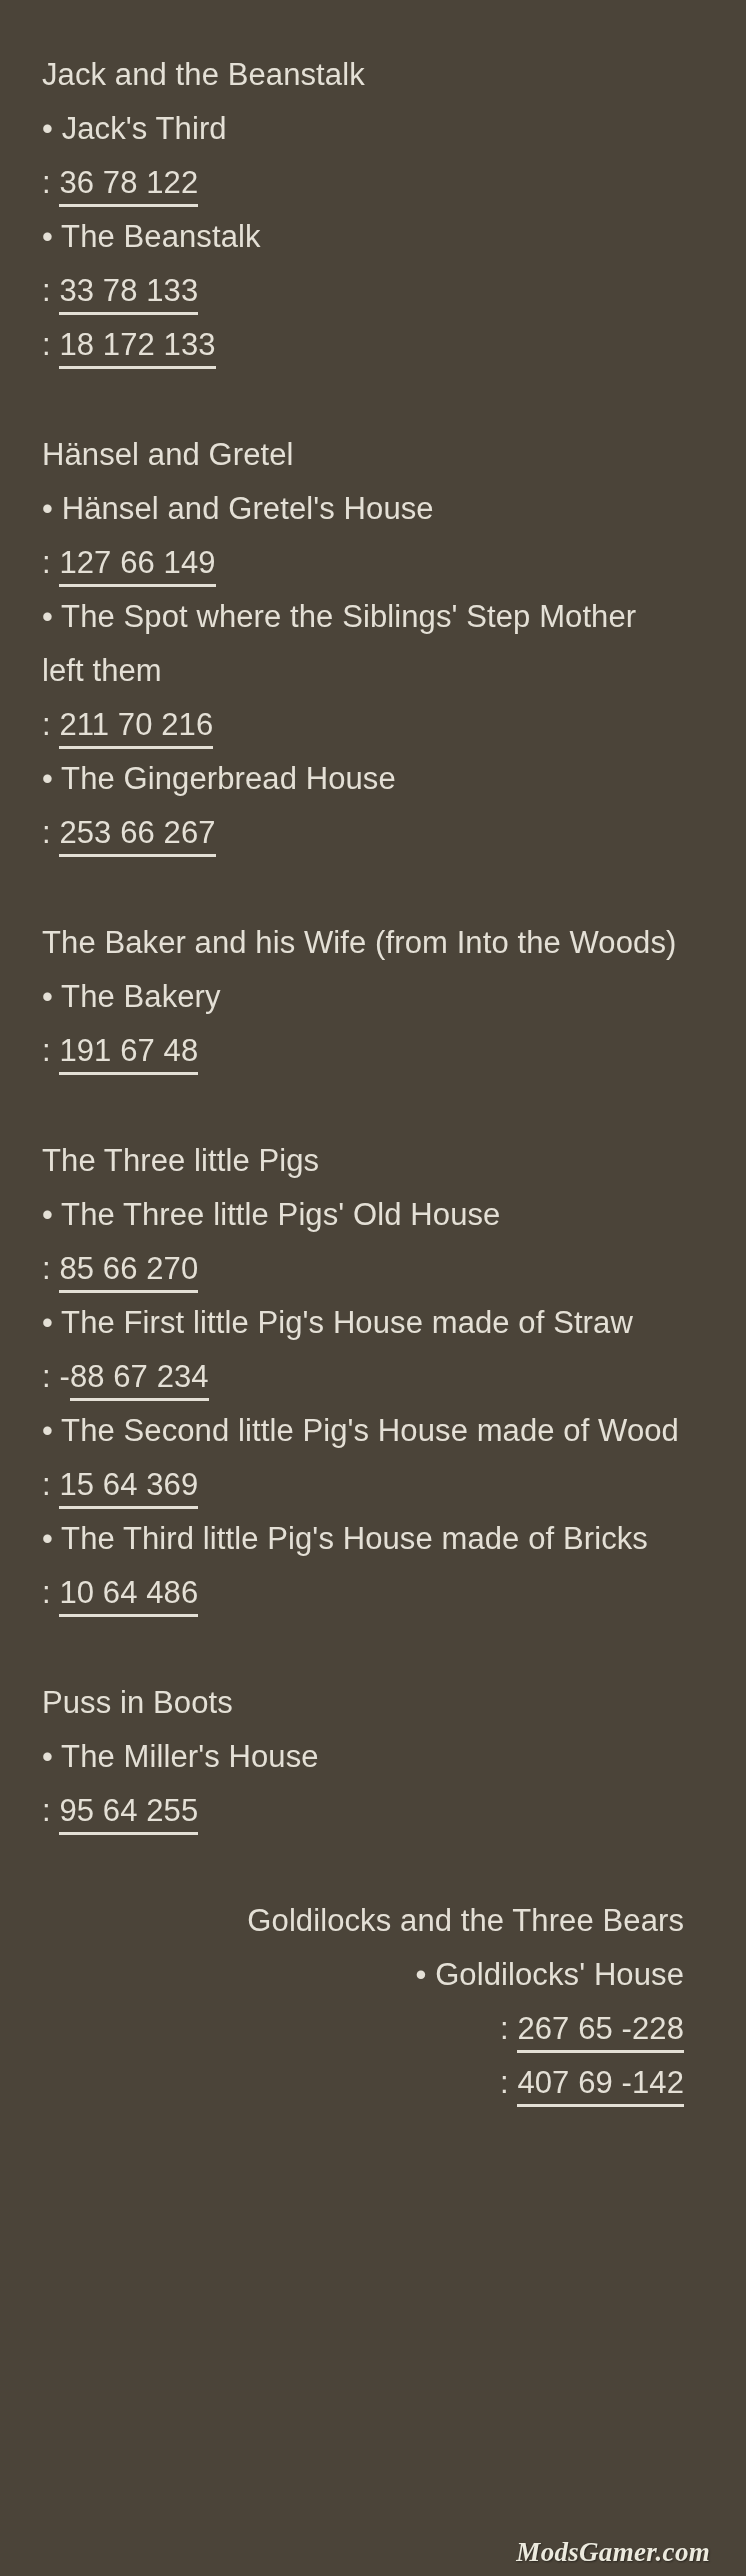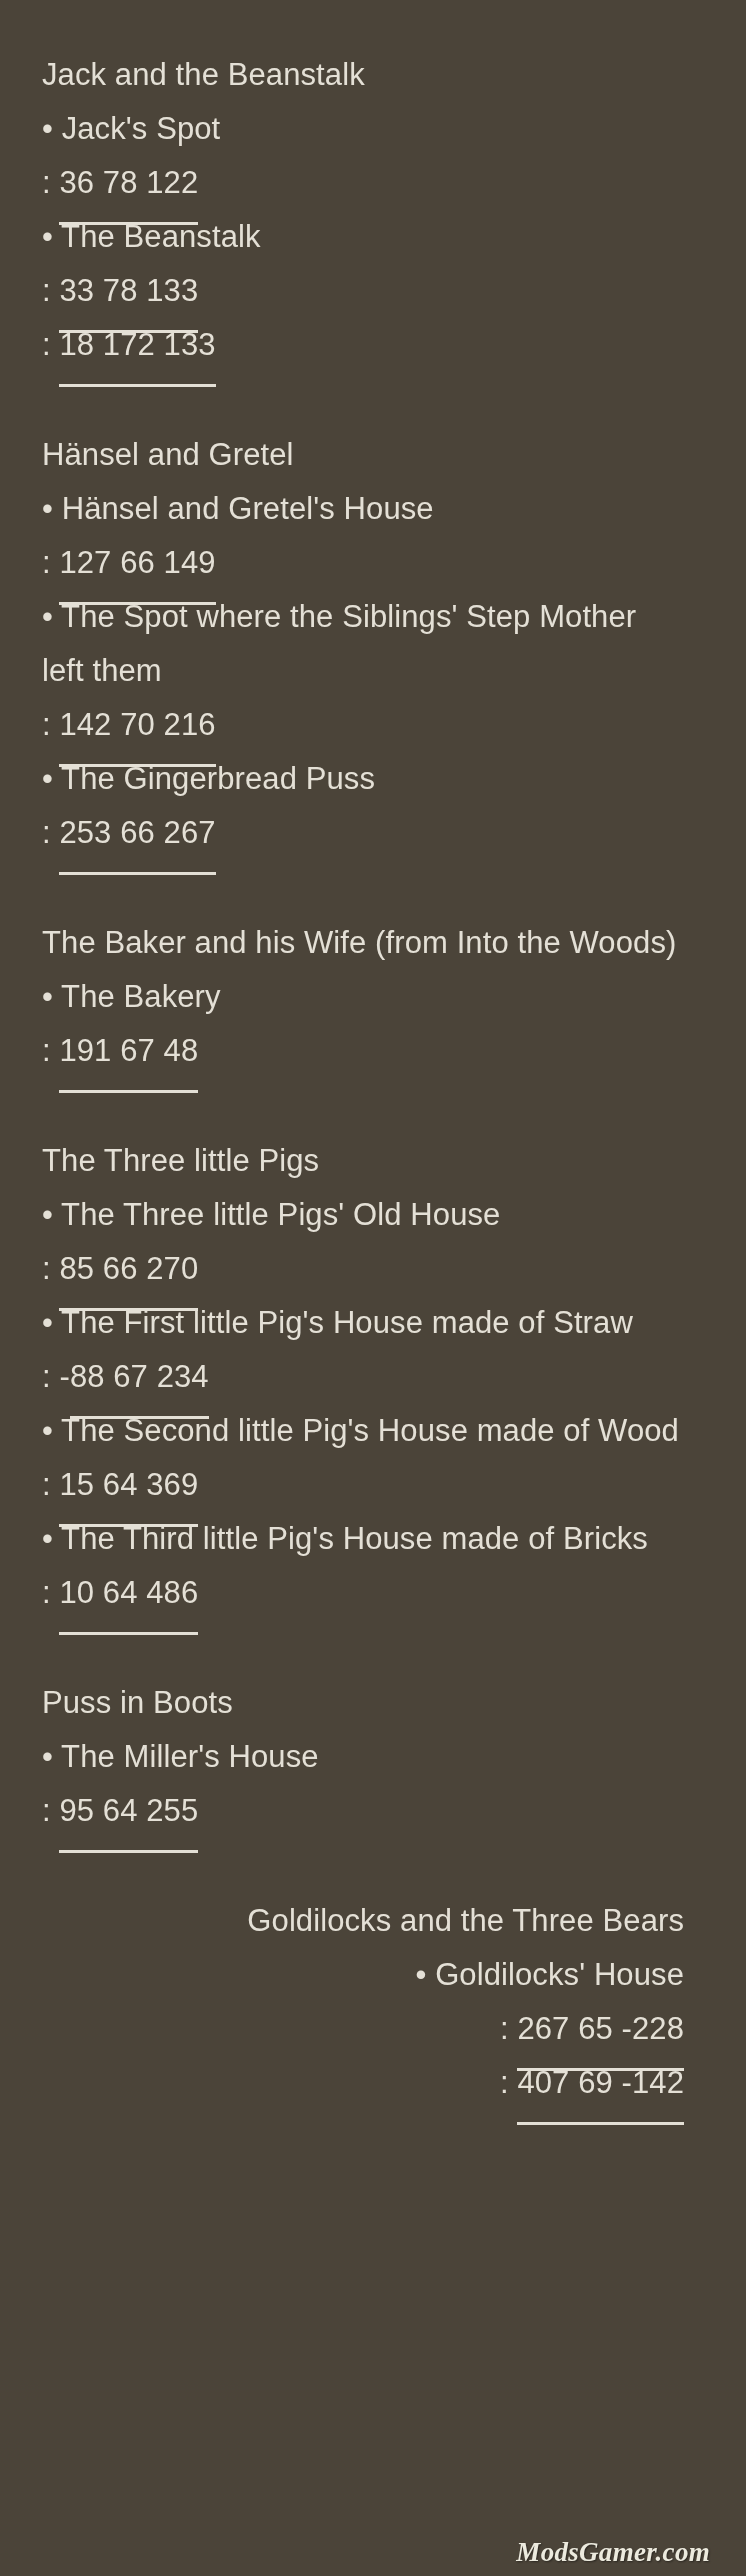--- a/index.html
+++ b/index.html
@@ -56,21 +56,21 @@
   }
   .coord-colon {
     display: inline;
   }
   .coord-sign {
     display: inline;
   }
   .coord-val {
     display: inline;
     border-bottom: 3px solid #e4e0d6;
-    padding-bottom: 22px;
+    padding-bottom: 4px;
   }
   .watermark {
     position: absolute;
     right: 14px;
     bottom: 8px;
     font-family: "Liberation Serif", serif;
     font-weight: bold;
     font-style: italic;
     font-size: 27px;
     color: #eceade;
@@ -79,43 +79,43 @@
   }
 </style>
 </head>
 <body>
 
 <div class="page">
   <div id="sections-root">
       <div class="section">
         <div class="story-title">Jack and the Beanstalk</div>
         <div class="entry">
-          <div class="entry-name"><span class="bullet">•</span><span> Jack's Spot</span></div>
+          <div class="entry-name"><span class="bullet">•</span><span> Jack's Third</span></div>
           <div class="coord-line"><span class="coord-colon">:</span> <span class="coord-sign"></span><span class="coord-val">36 78 122</span></div>
         </div>
         <div class="entry">
           <div class="entry-name"><span class="bullet">•</span><span> The Beanstalk</span></div>
           <div class="coord-line"><span class="coord-colon">:</span> <span class="coord-sign"></span><span class="coord-val">33 78 133</span></div>
         </div>
         <div class="entry">
           <div class="coord-line"><span class="coord-colon">:</span> <span class="coord-sign"></span><span class="coord-val">18 172 133</span></div>
         </div>
       </div>
       <div class="section">
         <div class="story-title">Hänsel and Gretel</div>
         <div class="entry">
           <div class="entry-name"><span class="bullet">•</span><span> Hänsel and Gretel's House</span></div>
           <div class="coord-line"><span class="coord-colon">:</span> <span class="coord-sign"></span><span class="coord-val">127 66 149</span></div>
         </div>
         <div class="entry">
           <div class="entry-name"><span class="bullet">•</span><span> The Spot where the Siblings' Step Mother left them</span></div>
-          <div class="coord-line"><span class="coord-colon">:</span> <span class="coord-sign"></span><span class="coord-val">142 70 216</span></div>
+          <div class="coord-line"><span class="coord-colon">:</span> <span class="coord-sign"></span><span class="coord-val">211 70 216</span></div>
         </div>
         <div class="entry">
-          <div class="entry-name"><span class="bullet">•</span><span> The Gingerbread Puss</span></div>
+          <div class="entry-name"><span class="bullet">•</span><span> The Gingerbread House</span></div>
           <div class="coord-line"><span class="coord-colon">:</span> <span class="coord-sign"></span><span class="coord-val">253 66 267</span></div>
         </div>
       </div>
       <div class="section">
         <div class="story-title">The Baker and his Wife (from Into the Woods)</div>
         <div class="entry">
           <div class="entry-name"><span class="bullet">•</span><span> The Bakery</span></div>
           <div class="coord-line"><span class="coord-colon">:</span> <span class="coord-sign"></span><span class="coord-val">191 67 48</span></div>
         </div>
       </div>

